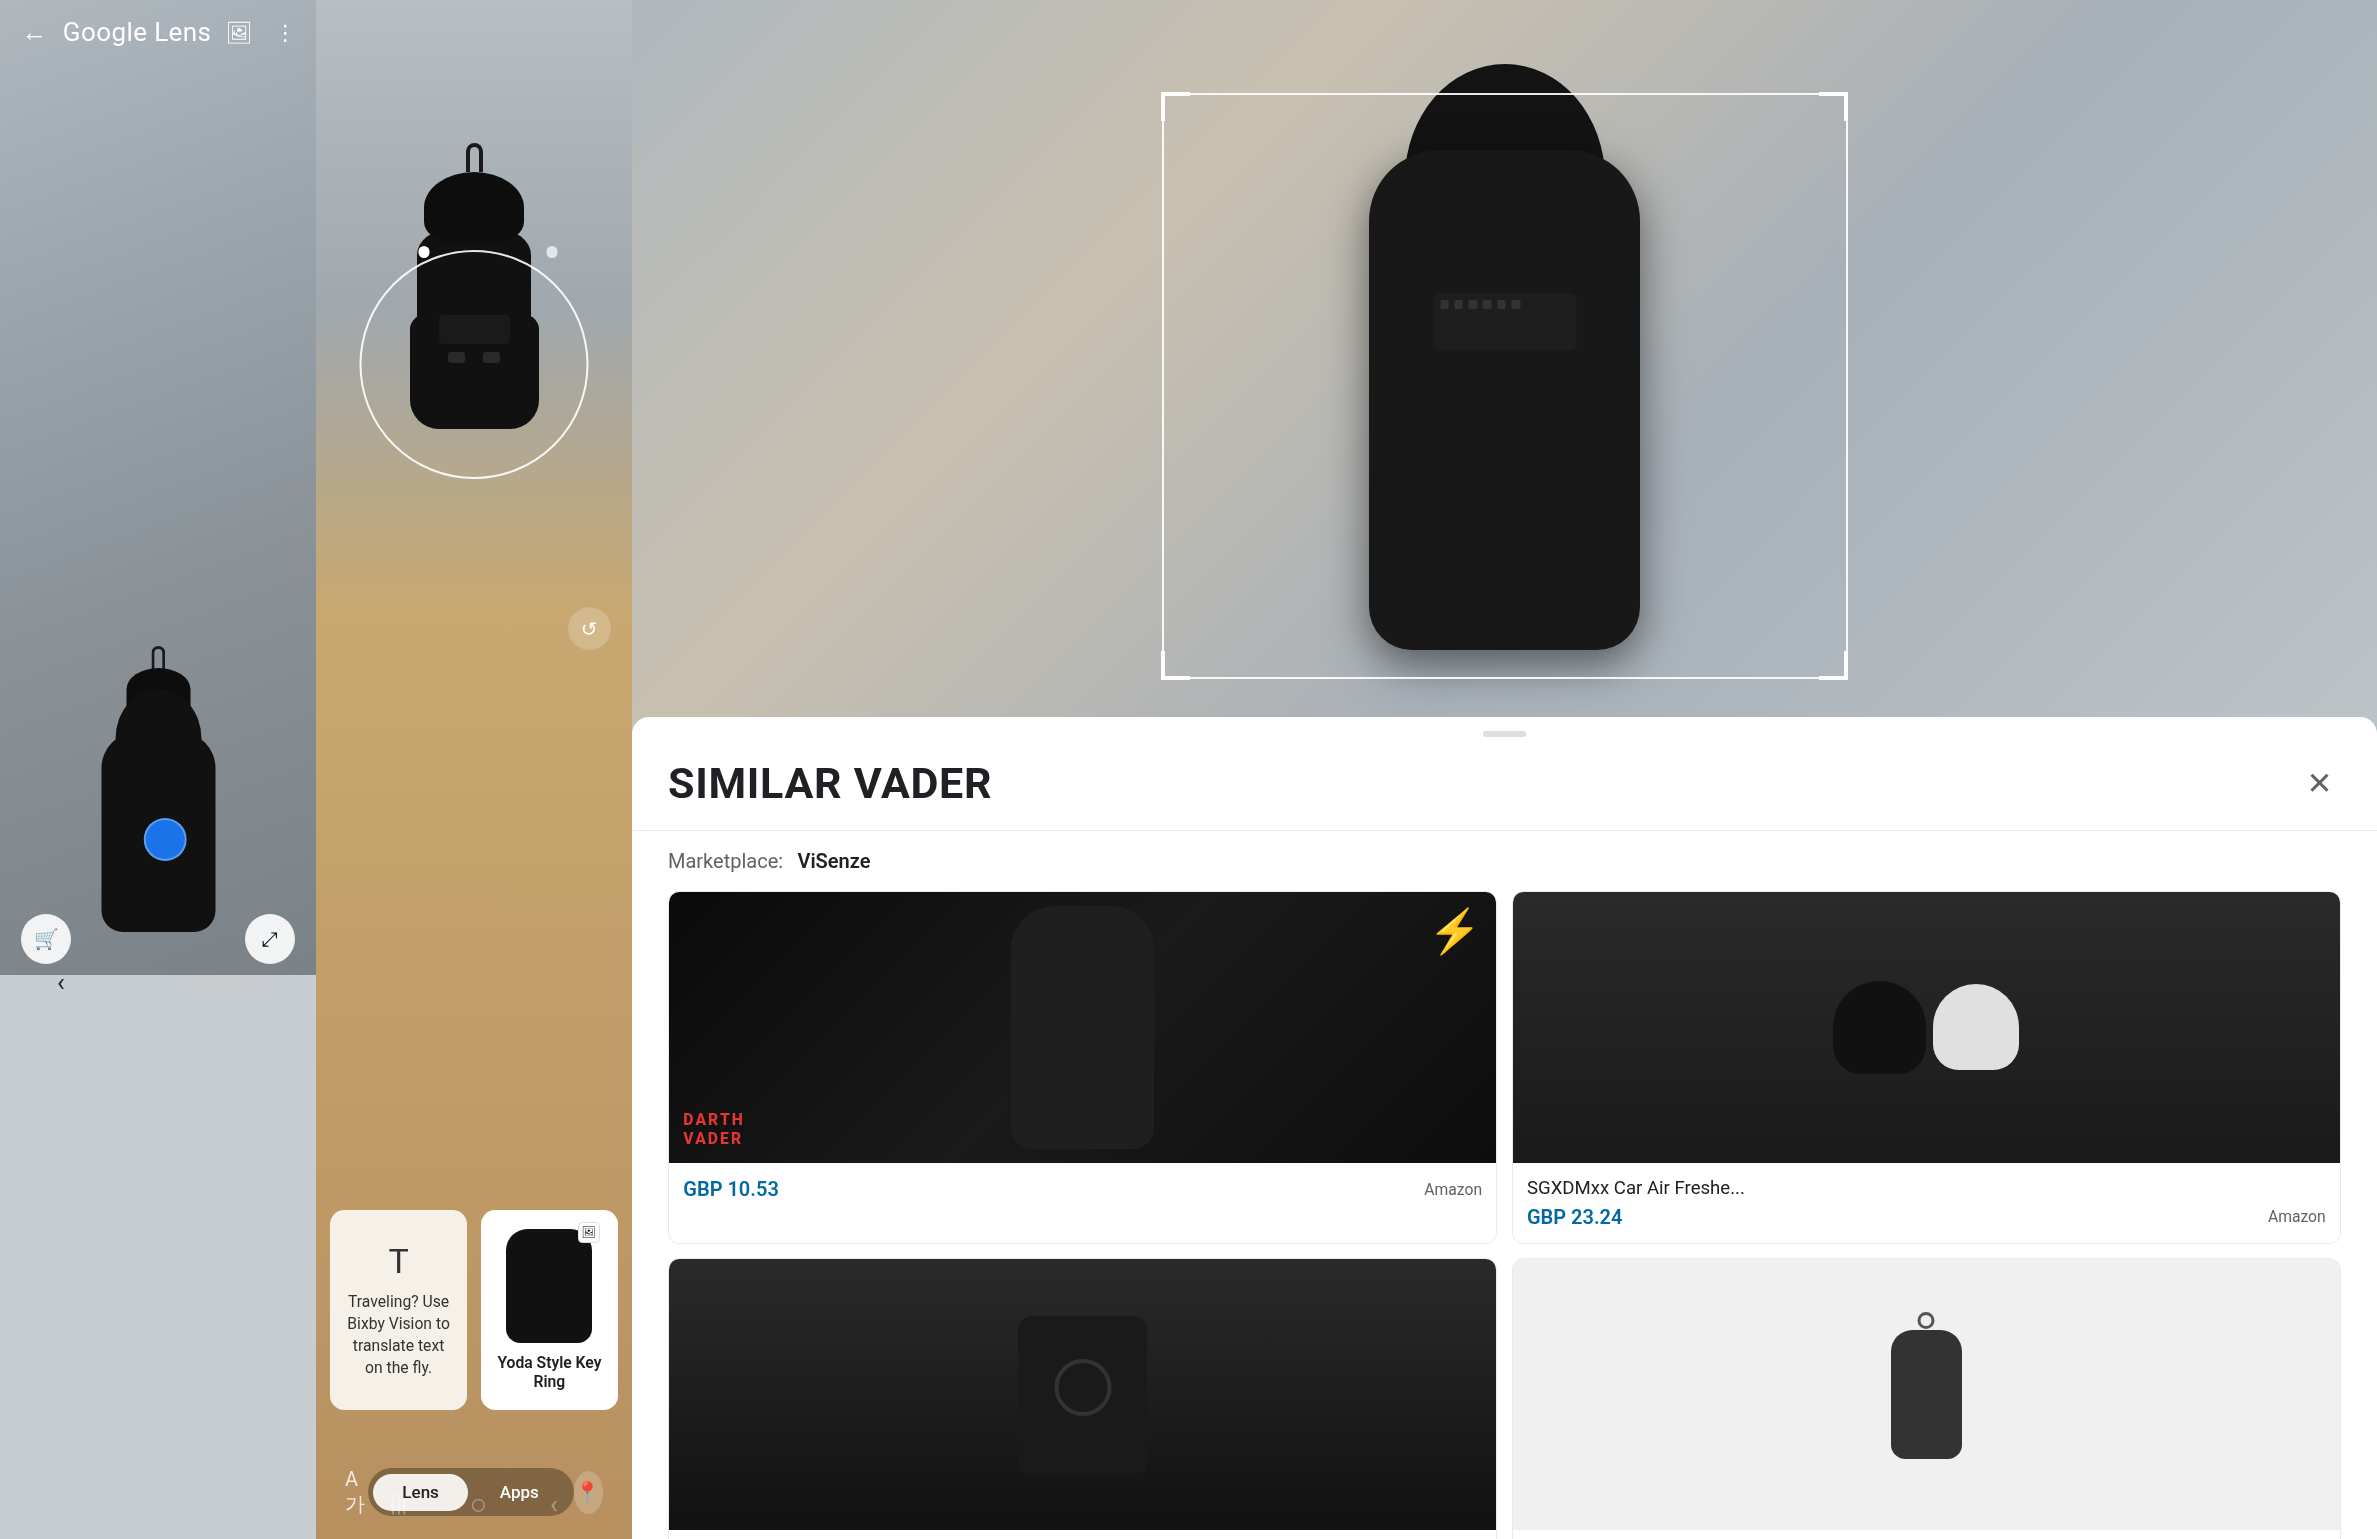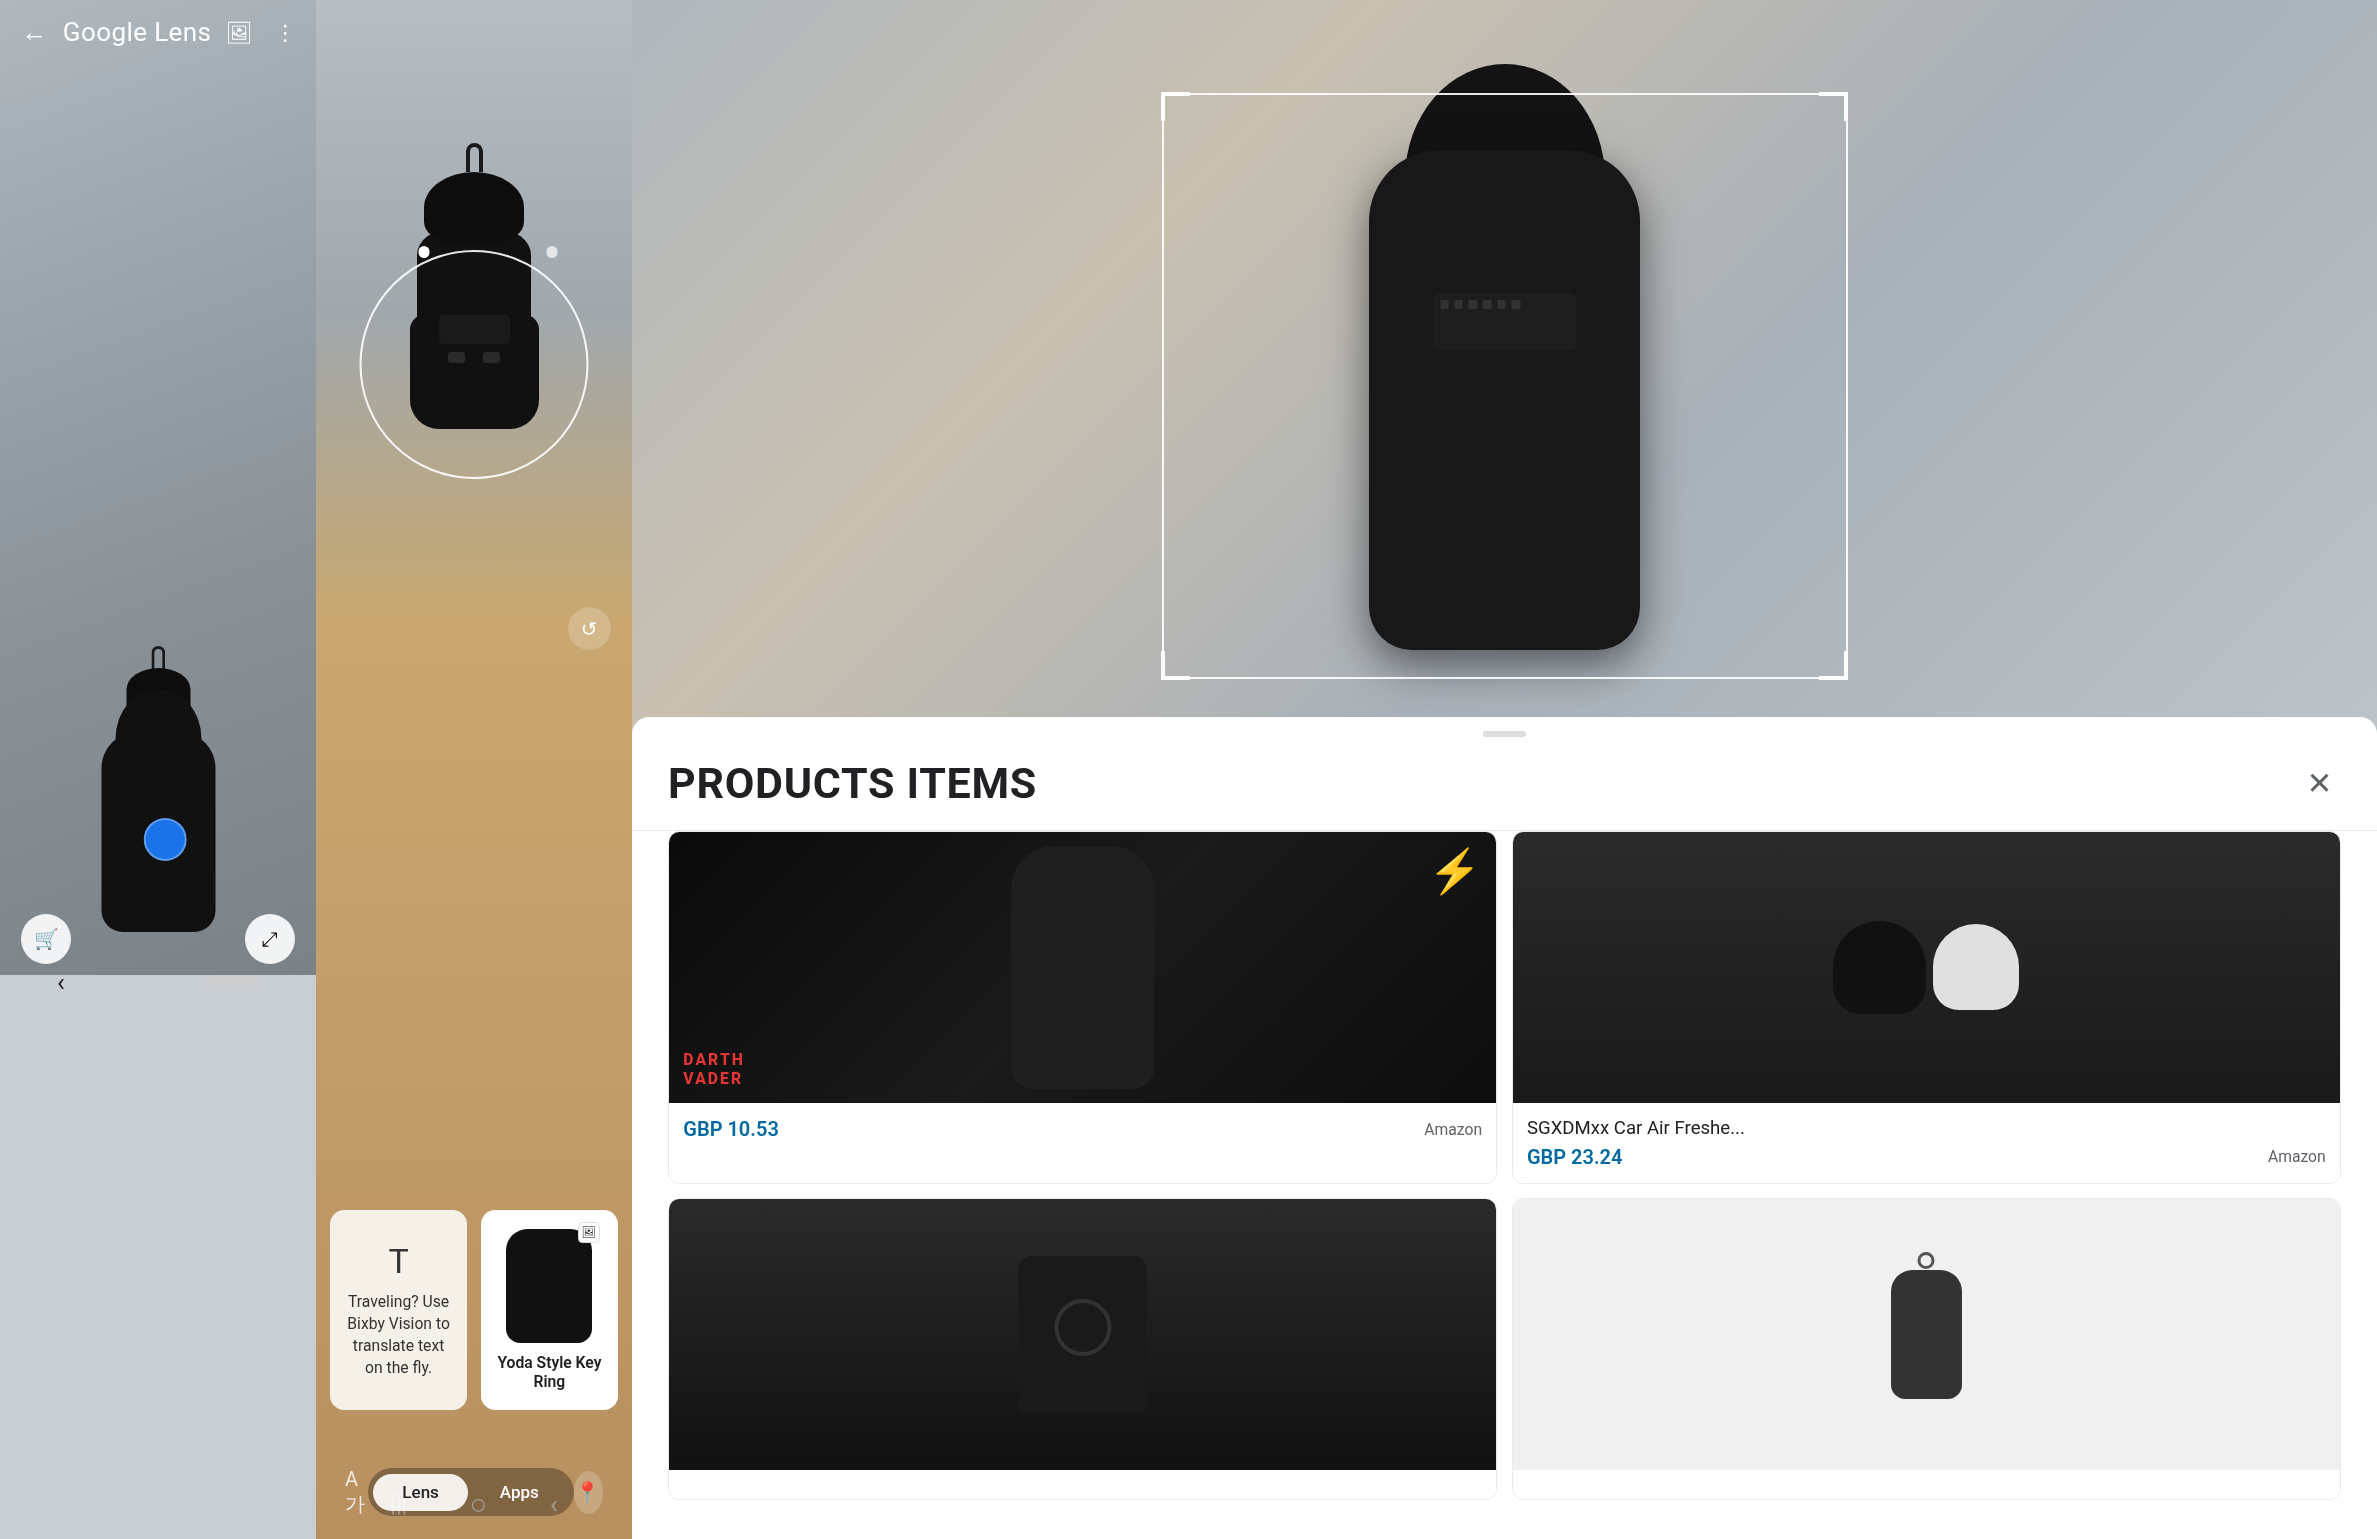--- a/index.html
+++ b/index.html
@@ -1065,24 +1065,28 @@
           </div>
         </div>
       </div>
     </div>
   </div>
 
   <div class="panel3-bottom-sheet">
     <div class="p3-sheet-handle"></div>
 
     <div class="p3-sheet-header">
-      <h2 class="similar-items-title">PRODUCTS ITEMS</h2>
+      <h2 class="similar-items-title">SIMILAR VADER</h2>
       <div class="close-btn">✕</div>
     </div>
 
+    <div class="marketplace-row">
+      <span class="marketplace-label">Marketplace:</span>
+      <span class="marketplace-name">ViSenze</span>
+    </div>
 
     <div class="products-grid">
 
       <div class="p3-product-card">
         <div class="p3-product-img">
           <div class="p3-dv-poster">
             <div class="poster-figure"></div>
             <div class="poster-lightning">⚡</div>
             <div class="poster-text">DARTH<br>VADER</div>
           </div>

